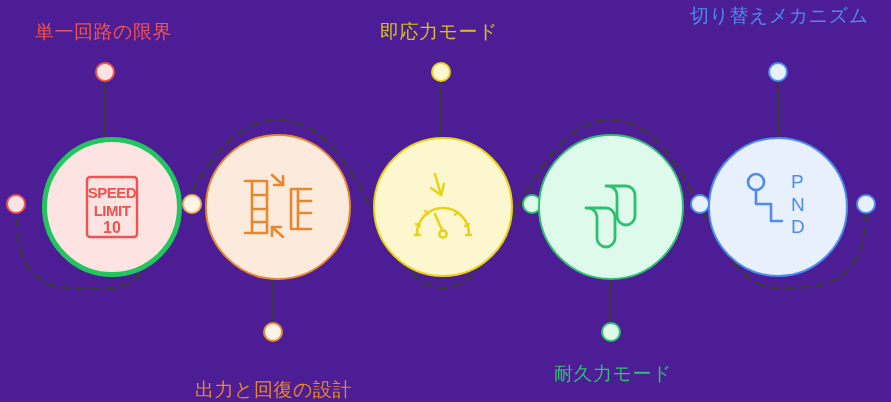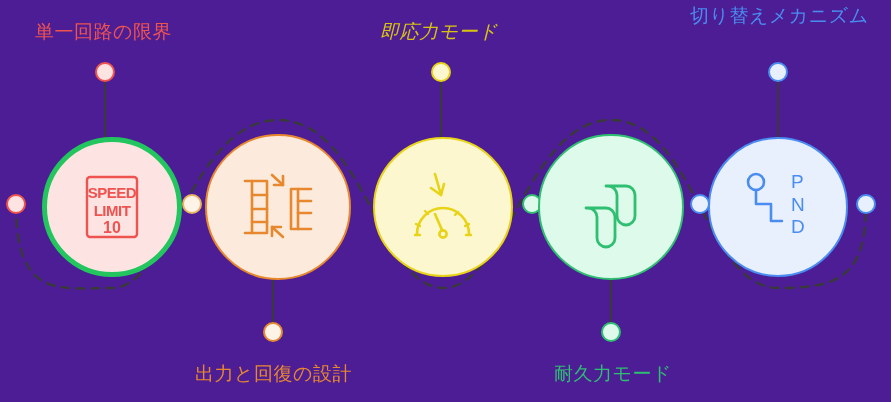--- a/index.html
+++ b/index.html
@@ -86,21 +86,21 @@
         <rect x="14" y="9" width="50" height="60" rx="3" fill="none" stroke="#ef5350" stroke-width="2.4"></rect>
         <text x="39" y="30" text-anchor="middle" font-family="'Liberation Sans', sans-serif" font-size="15" font-weight="bold" fill="#ef5350" letter-spacing="-0.5">SPEED</text>
         <text x="39" y="48" text-anchor="middle" font-family="'Liberation Sans', sans-serif" font-size="15" font-weight="bold" fill="#ef5350" letter-spacing="-0.5">LIMIT</text>
         <text x="39" y="65" text-anchor="middle" font-family="'Liberation Sans', sans-serif" font-size="16" font-weight="bold" fill="#ef5350">10</text>
       </svg>
     </div>
     <div class="tip" style="left:6px; top:194px; border-color:#ef5350; background:#fde4e2;"></div>
   </div>
 
   <div class="node">
-    <div class="label label-bottom" style="left:195px; top:362px; color:#e8882e;">出力と回復の設計</div>
+    <div class="label label-bottom" style="left:195px; top:378px; color:#e8882e;">出力と回復の設計</div>
     <div class="stem" style="left:272px; top:276px; height:50px;"></div>
     <div class="tip" style="left:263px; top:322px; border-color:#e8882e; background:#fdf3e6;"></div>
     <div class="bubble" style="left:205px; top:134px; width:146px; height:146px; background:#fcebdc; border:2px solid #e8882e;">
       <svg width="84" height="84" viewBox="0 0 84 84">
         <g fill="none" stroke="#e8882e" stroke-width="2.6" stroke-linecap="round" stroke-linejoin="round">
           <path d="M 9 16 L 31 16 L 31 68 L 9 68"></path>
           <path d="M 16 16 L 16 68"></path>
           <path d="M 16 30 L 31 30"></path>
           <path d="M 16 44 L 31 44"></path>
           <path d="M 16 57 L 31 57"></path>
@@ -112,21 +112,21 @@
           <path d="M 47 11 L 47 20 L 38 20"></path>
           <path d="M 47 72 L 36 62"></path>
           <path d="M 36 71 L 36 62 L 45 62"></path>
         </g>
       </svg>
     </div>
     <div class="tip" style="left:182px; top:194px; border-color:#e8b45e; background:#fdf3e6;"></div>
   </div>
 
   <div class="node">
-    <div class="label label-top" style="left:380px; top:20px; color:#d8c40f;font-style:italic;">即応力モード</div>
+    <div class="label label-top" style="left:380px; top:20px; color:#d8c40f;">即応力モード</div>
     <div class="stem" style="left:440px; top:80px; height:62px;"></div>
     <div class="tip" style="left:431px; top:62px; border-color:#e8d317; background:#fcf7cf;"></div>
     <div class="bubble" style="left:373px; top:137px; width:140px; height:140px; background:#fcf7cf; border:2px solid #e8d317;">
       <svg width="86" height="86" viewBox="0 0 86 86">
         <g fill="none" stroke="#e8d317" stroke-width="2.6" stroke-linecap="round" stroke-linejoin="round">
           <path d="M 35 10 L 41 31"></path>
           <path d="M 31 24 L 41 31 L 44 20"></path>
           <path d="M 17 70 A 26 26 0 0 1 69 70"></path>
           <path d="M 35 50 L 42 66"></path>
           <circle cx="43" cy="70" r="3.6"></circle>

